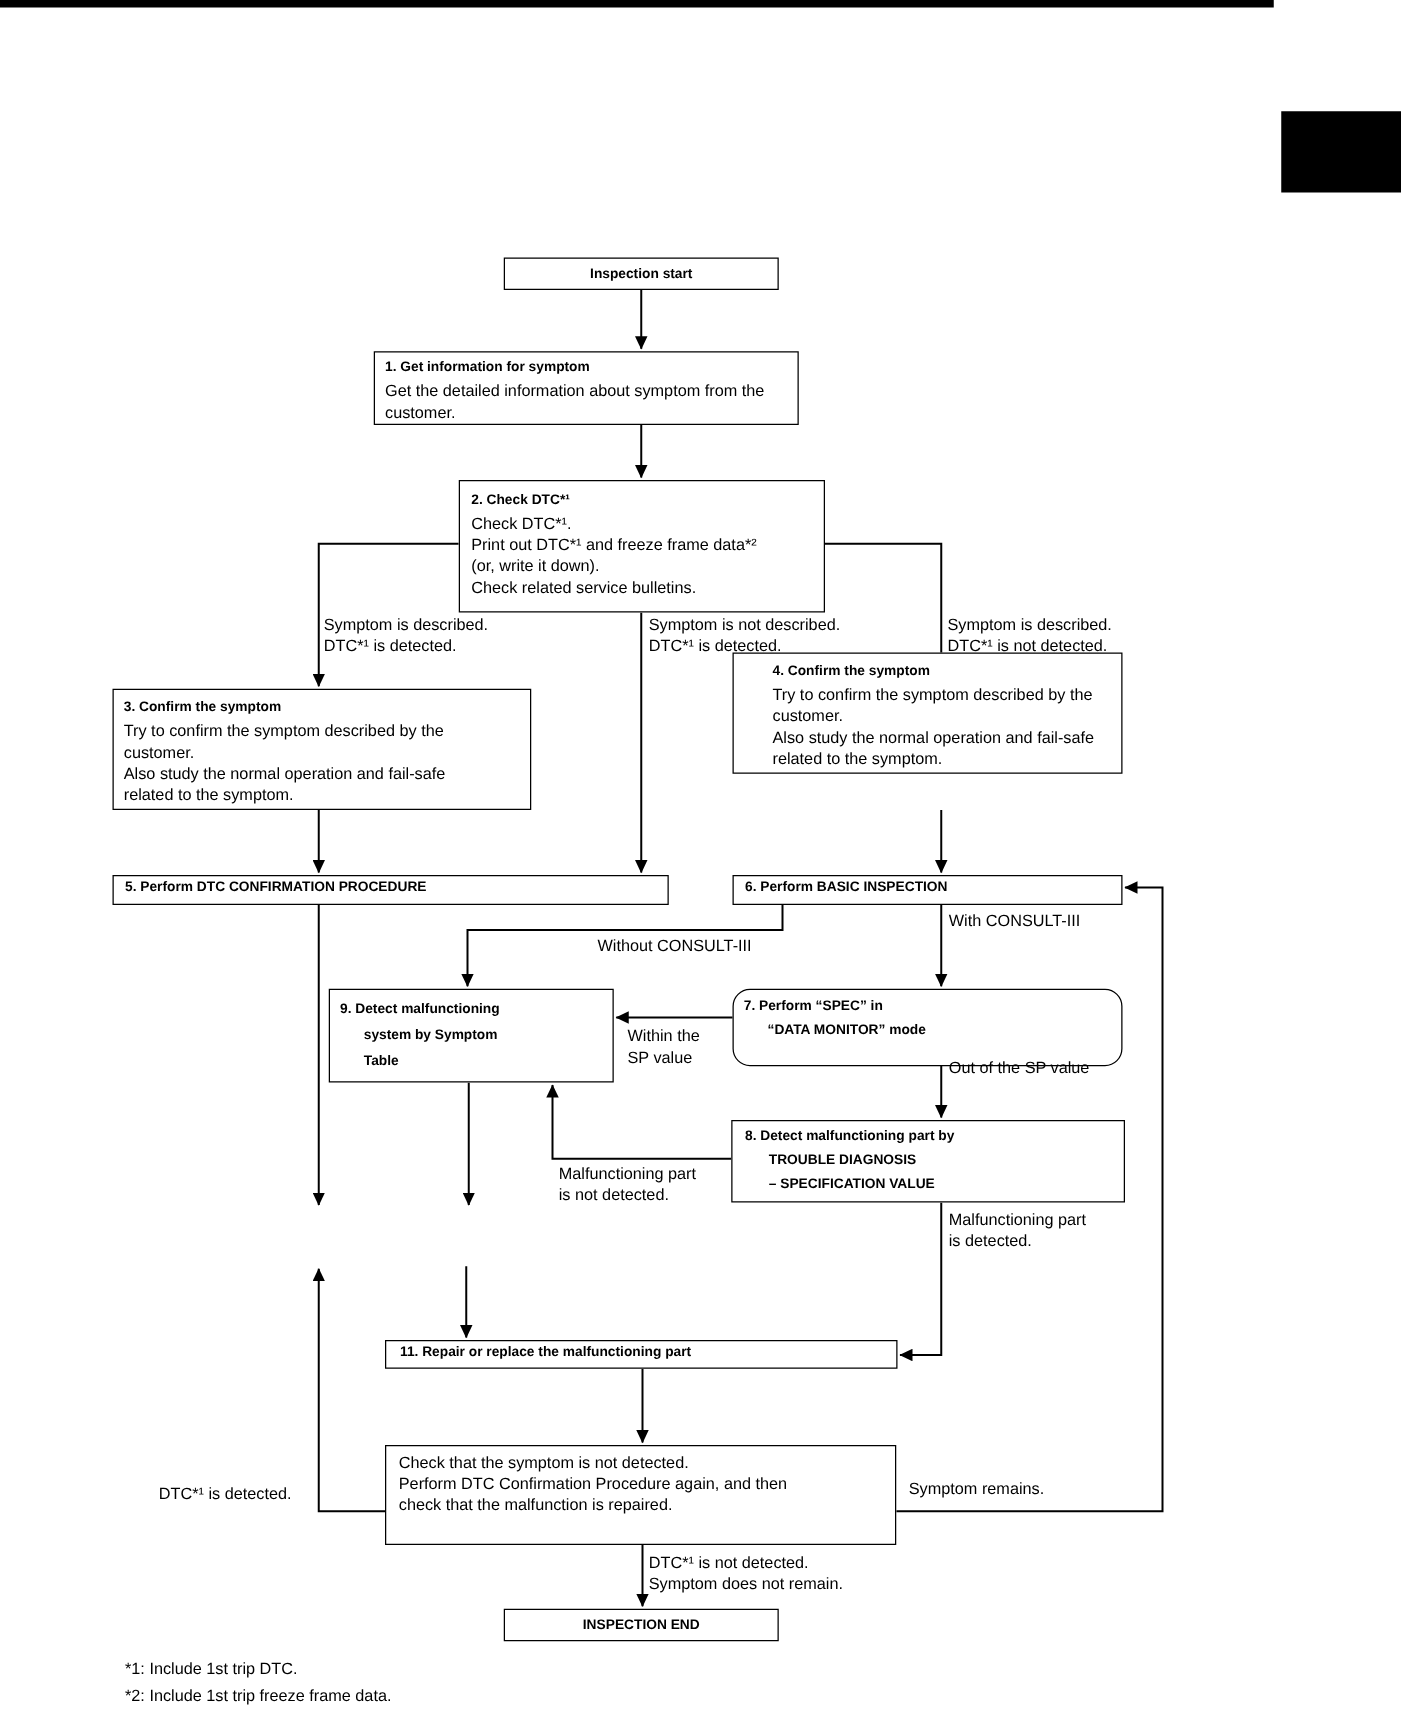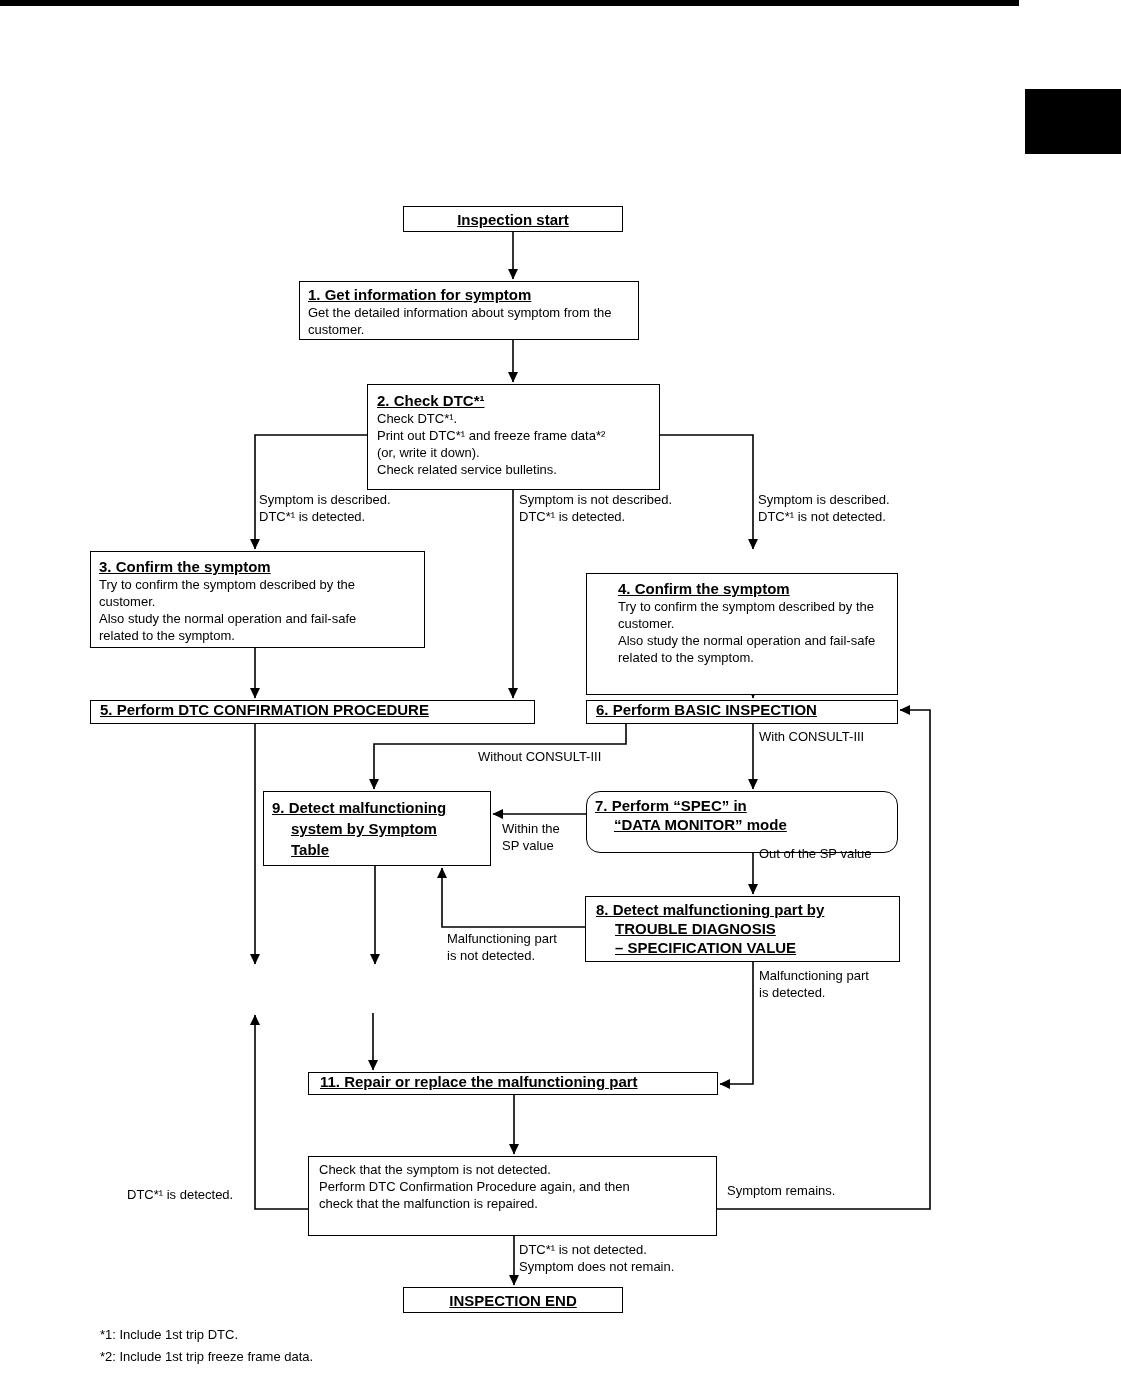--- a/index.html
+++ b/index.html
@@ -6,21 +6,21 @@
   #page{
     position:relative;width:1121px;height:1377px;background:#ffffff;
     font-family:"Liberation Sans",sans-serif;color:#000;overflow:hidden;
   }
   #top-rule{position:absolute;left:0;top:0;width:1019px;height:6px;background:#000;}
   #tab-marker{position:absolute;left:1025px;top:89px;width:96px;height:65px;background:#000;}
   svg.connectors{position:absolute;left:0;top:0;width:1121px;height:1377px;}
   .node{
     position:absolute;background:#fff;border:1.6px solid #000;box-sizing:border-box;
   }
-  .node .title{display:block;font-size:15px;font-weight:700;line-height:19px;white-space:pre-line;text-decoration:underline;}
+  .node .title{display:block;font-size:11px;font-weight:700;line-height:19px;white-space:pre-line;}
   .node .body{display:block;font-size:13px;line-height:17px;white-space:pre-line;}
   .pad{padding:4px 8px;}
   .hang1{padding-left:19px;text-indent:-19px;}
   .hang2{padding-left:28px;text-indent:-28px;}
   .single{display:flex;align-items:flex-start;}
   .single .title{line-height:18px;white-space:nowrap;}
   .centered{display:flex;align-items:center;justify-content:center;}
   .edge-label{
     position:absolute;font-size:13px;line-height:17px;white-space:pre-line;
   }
@@ -83,21 +83,21 @@
   </div>
 
   <div class="node pad" style="left:90px;top:551px;width:335px;height:97px;padding-top:5px;">
     <span class="title">3. Confirm the symptom</span>
     <span class="body">Try to confirm the symptom described by the
 customer.
 Also study the normal operation and fail-safe
 related to the symptom.</span>
   </div>
 
-  <div class="node pad" style="left:586px;top:573px;width:312px;height:122px;padding-top:5px;padding-left:31px;">
+  <div class="node pad" style="left:586px;top:522px;width:312px;height:97px;padding-top:5px;padding-left:31px;">
     <span class="title">4. Confirm the symptom</span>
     <span class="body">Try to confirm the symptom described by the
 customer.
 Also study the normal operation and fail-safe
 related to the symptom.</span>
   </div>
 
   <div class="node single" style="left:90px;top:700px;width:445px;height:24px;padding-left:9px;">
     <span class="title">5. Perform DTC CONFIRMATION PROCEDURE</span>
   </div>

